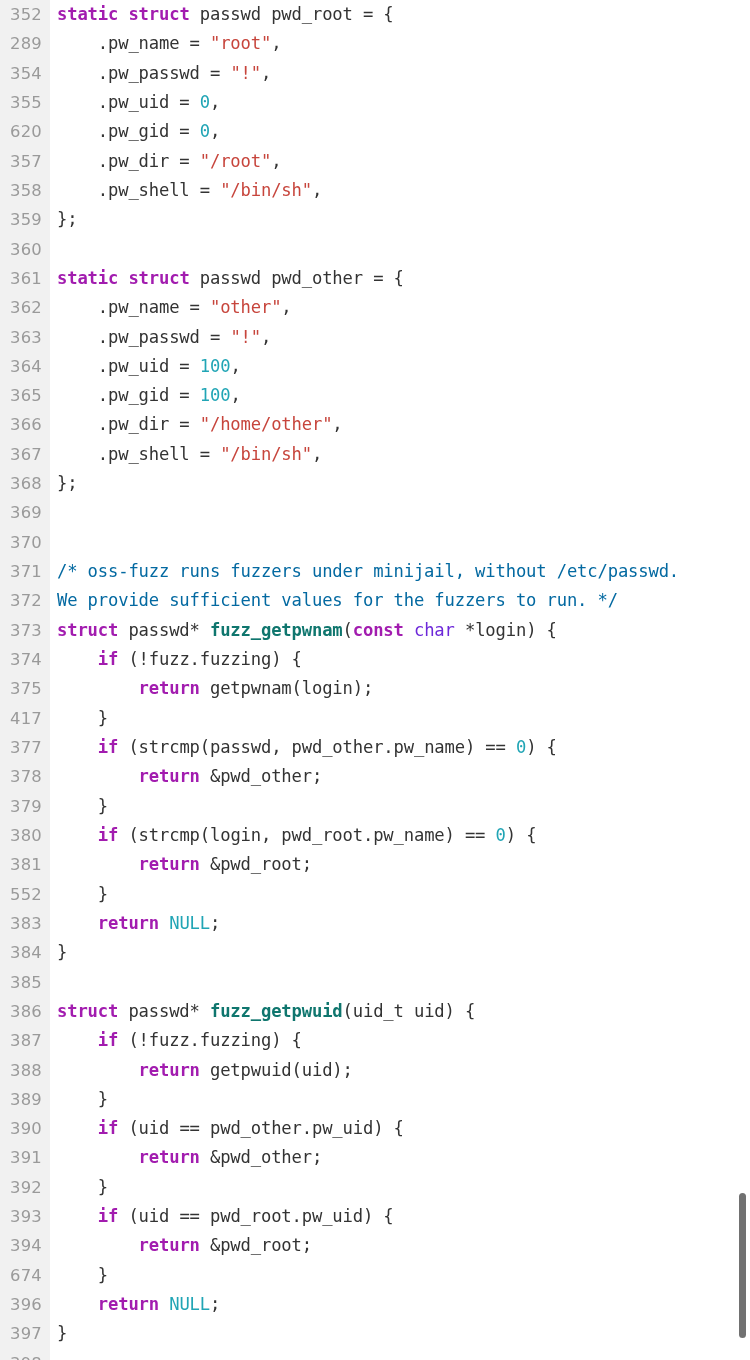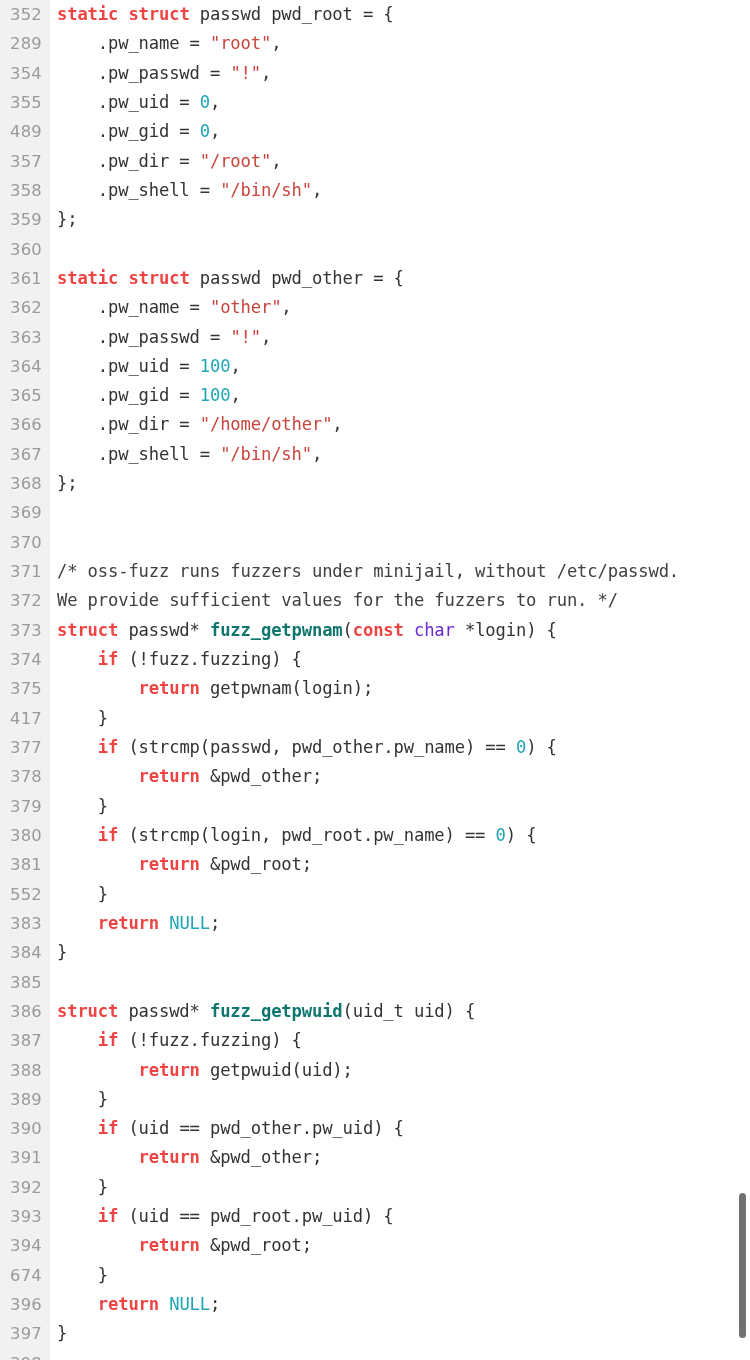--- a/index.html
+++ b/index.html
@@ -60,25 +60,25 @@
 
   .lc {
     position: absolute;
     left: 57px; top: 0;
     white-space: pre;
     color: #333333;
     letter-spacing: -0.15px;
   }
 
   
-  .t-kw   { color: #ef4444; font-weight: bold; }
+  .t-kw   { color: #a21caf; font-weight: bold; }
   .t-fn   { color: #0f766e; font-weight: bold; }
   .t-str  { color: #c7453c; }
   .t-num  { color: #21a5b5; }
-  .t-cmt  { color: #404040; margin-top: 48px; }
+  .t-cmt  { color: #0369a1; margin-top: 48px; }
   .t-typ  { color: #6d28d9; }
   .t-pln  { color: #333333; }
 
   
   #scrollbar-track {
     position: absolute;
     right: 0; top: 0;
     width: 14px; height: 1360px;
     background: transparent;
     z-index: 5;
@@ -99,21 +99,21 @@
 
 <div id="code-viewer">
 
   <div id="gutter-bg"></div>
 
   <div id="lines">
       <div class="code-line" style="top: 0px; position: absolute;"><span class="ln">352</span><span class="lc"><span class="t-kw">static</span><span class="t-pln"> </span><span class="t-kw">struct</span><span class="t-pln"> passwd pwd_root = {</span></span></div>
       <div class="code-line" style="top: 29.32px; position: absolute;"><span class="ln">289</span><span class="lc"><span class="t-pln">    .pw_name = </span><span class="t-str">"root"</span><span class="t-pln">,</span></span></div>
       <div class="code-line" style="top: 58.64px; position: absolute;"><span class="ln">354</span><span class="lc"><span class="t-pln">    .pw_passwd = </span><span class="t-str">"!"</span><span class="t-pln">,</span></span></div>
       <div class="code-line" style="top: 87.96px; position: absolute;"><span class="ln">355</span><span class="lc"><span class="t-pln">    .pw_uid = </span><span class="t-num">0</span><span class="t-pln">,</span></span></div>
-      <div class="code-line" style="top: 117.28px; position: absolute;"><span class="ln">489</span><span class="lc"><span class="t-pln">    .pw_gid = </span><span class="t-num">0</span><span class="t-pln">,</span></span></div>
+      <div class="code-line" style="top: 117.28px; position: absolute;"><span class="ln">620</span><span class="lc"><span class="t-pln">    .pw_gid = </span><span class="t-num">0</span><span class="t-pln">,</span></span></div>
       <div class="code-line" style="top: 146.6px; position: absolute;"><span class="ln">357</span><span class="lc"><span class="t-pln">    .pw_dir = </span><span class="t-str">"/root"</span><span class="t-pln">,</span></span></div>
       <div class="code-line" style="top: 175.92px; position: absolute;"><span class="ln">358</span><span class="lc"><span class="t-pln">    .pw_shell = </span><span class="t-str">"/bin/sh"</span><span class="t-pln">,</span></span></div>
       <div class="code-line" style="top: 205.24px; position: absolute;"><span class="ln">359</span><span class="lc"><span class="t-pln">};</span></span></div>
       <div class="code-line" style="top: 234.56px; position: absolute;"><span class="ln">360</span><span class="lc"></span></div>
       <div class="code-line" style="top: 263.88px; position: absolute;"><span class="ln">361</span><span class="lc"><span class="t-kw">static</span><span class="t-pln"> </span><span class="t-kw">struct</span><span class="t-pln"> passwd pwd_other = {</span></span></div>
       <div class="code-line" style="top: 293.2px; position: absolute;"><span class="ln">362</span><span class="lc"><span class="t-pln">    .pw_name = </span><span class="t-str">"other"</span><span class="t-pln">,</span></span></div>
       <div class="code-line" style="top: 322.52px; position: absolute;"><span class="ln">363</span><span class="lc"><span class="t-pln">    .pw_passwd = </span><span class="t-str">"!"</span><span class="t-pln">,</span></span></div>
       <div class="code-line" style="top: 351.84px; position: absolute;"><span class="ln">364</span><span class="lc"><span class="t-pln">    .pw_uid = </span><span class="t-num">100</span><span class="t-pln">,</span></span></div>
       <div class="code-line" style="top: 381.16px; position: absolute;"><span class="ln">365</span><span class="lc"><span class="t-pln">    .pw_gid = </span><span class="t-num">100</span><span class="t-pln">,</span></span></div>
       <div class="code-line" style="top: 410.48px; position: absolute;"><span class="ln">366</span><span class="lc"><span class="t-pln">    .pw_dir = </span><span class="t-str">"/home/other"</span><span class="t-pln">,</span></span></div>

